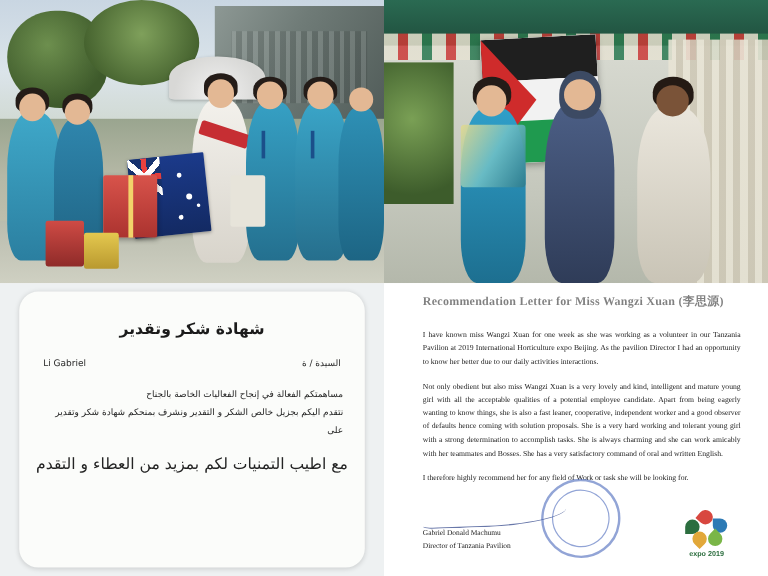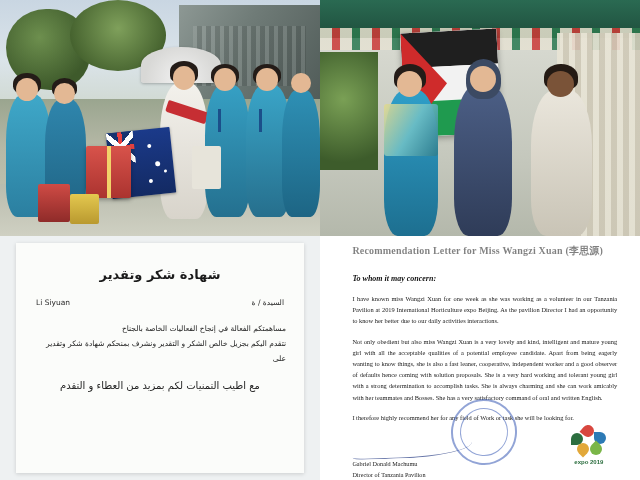--- a/index.html
+++ b/index.html
@@ -280,20 +280,21 @@
     padding: 0;
   }
   .doc-ar-inner {
     position: absolute;
     left: 5%; top: 3%;
     right: 5%; bottom: 3%;
     background: #fbfcfa;
     box-shadow: 0 1px 4px rgba(0,0,0,0.15);
     padding: 10px 14px;
     box-sizing: border-box;
+    border-radius: 16px;
   }
   .ar-title {
     text-align: center;
     font-family: "DejaVu Sans", sans-serif;
     font-size: 13px;
     font-weight: bold;
     color: #1b1b1b;
     margin: 14px 0 16px;
     direction: rtl;
   }
@@ -312,21 +313,21 @@
     font-family: "DejaVu Sans", sans-serif;
     font-size: 7.5px;
     line-height: 2.0;
     color: #232323;
     margin: 0 4px;
   }
   .ar-closing {
     direction: rtl;
     text-align: center;
     font-family: "DejaVu Sans", sans-serif;
-    font-size: 10px;
+    font-size: 13px;
     color: #232323;
     margin: 14px 0 0;
   }
   .ar-sign-area {
     position: absolute;
     left: 10%; bottom: 8%;
     right: 10%;
     height: 38%;
   }
   .ar-stamp {
@@ -551,33 +552,32 @@
     <div class="p-hair tr-p3hr"></div>
     <div class="p-head tr-p3h"></div>
 
   </div>
 
   <div class="cell doc-ar">
     <div class="doc-ar-inner">
       <div class="ar-title">شهادة شكر وتقدير</div>
       <div class="ar-row">
         <span>السيدة / ة</span>
-        <span>Li Siyuan</span>
+        <span>Li Gabriel</span>
       </div>
       <div class="ar-body">مساهمتكم الفعالة في إنجاح الفعاليات الخاصة بالجناح</div>
       <div class="ar-body">نتقدم اليكم بجزيل خالص الشكر و التقدير ونشرف بمنحكم شهادة شكر وتقدير على</div>
       <div class="ar-closing">مع اطيب التمنيات لكم بمزيد من العطاء و التقدم</div>
 
     </div>
   </div>
 
   <div class="cell doc-en">
     <div class="en-page">
       <div class="en-title">Recommendation Letter for Miss Wangzi Xuan (李思源)</div>
-      <div class="en-salutation">To whom it may concern:</div>
       <div class="en-para">I have known miss Wangzi Xuan for one week as she was working as a volunteer in our Tanzania Pavilion at 2019 International Horticulture expo Beijing. As the pavilion Director I had an opportunity to know her better due to our daily activities interactions.</div>
       <div class="en-para">Not only obedient but also miss Wangzi Xuan is a very lovely and kind, intelligent and mature young girl with all the acceptable qualities of a potential employee candidate. Apart from being eagerly wanting to know things, she is also a fast leaner, cooperative, independent worker and a good observer of defaults hence coming with solution proposals. She is a very hard working and tolerant young girl with a strong determination to accomplish tasks. She is always charming and she can work amicably with her teammates and Bosses. She has a very satisfactory command of oral and written English.</div>
       <div class="en-para">I therefore highly recommend her for any field of Work or task she will be looking for.</div>
       <div class="en-sign">
         <span class="scribble"></span>
         <div>Gabriel Donald Machumu</div>
         <div>Director of Tanzania Pavilion</div>
 
       </div>
       <div class="en-stamp"></div>

